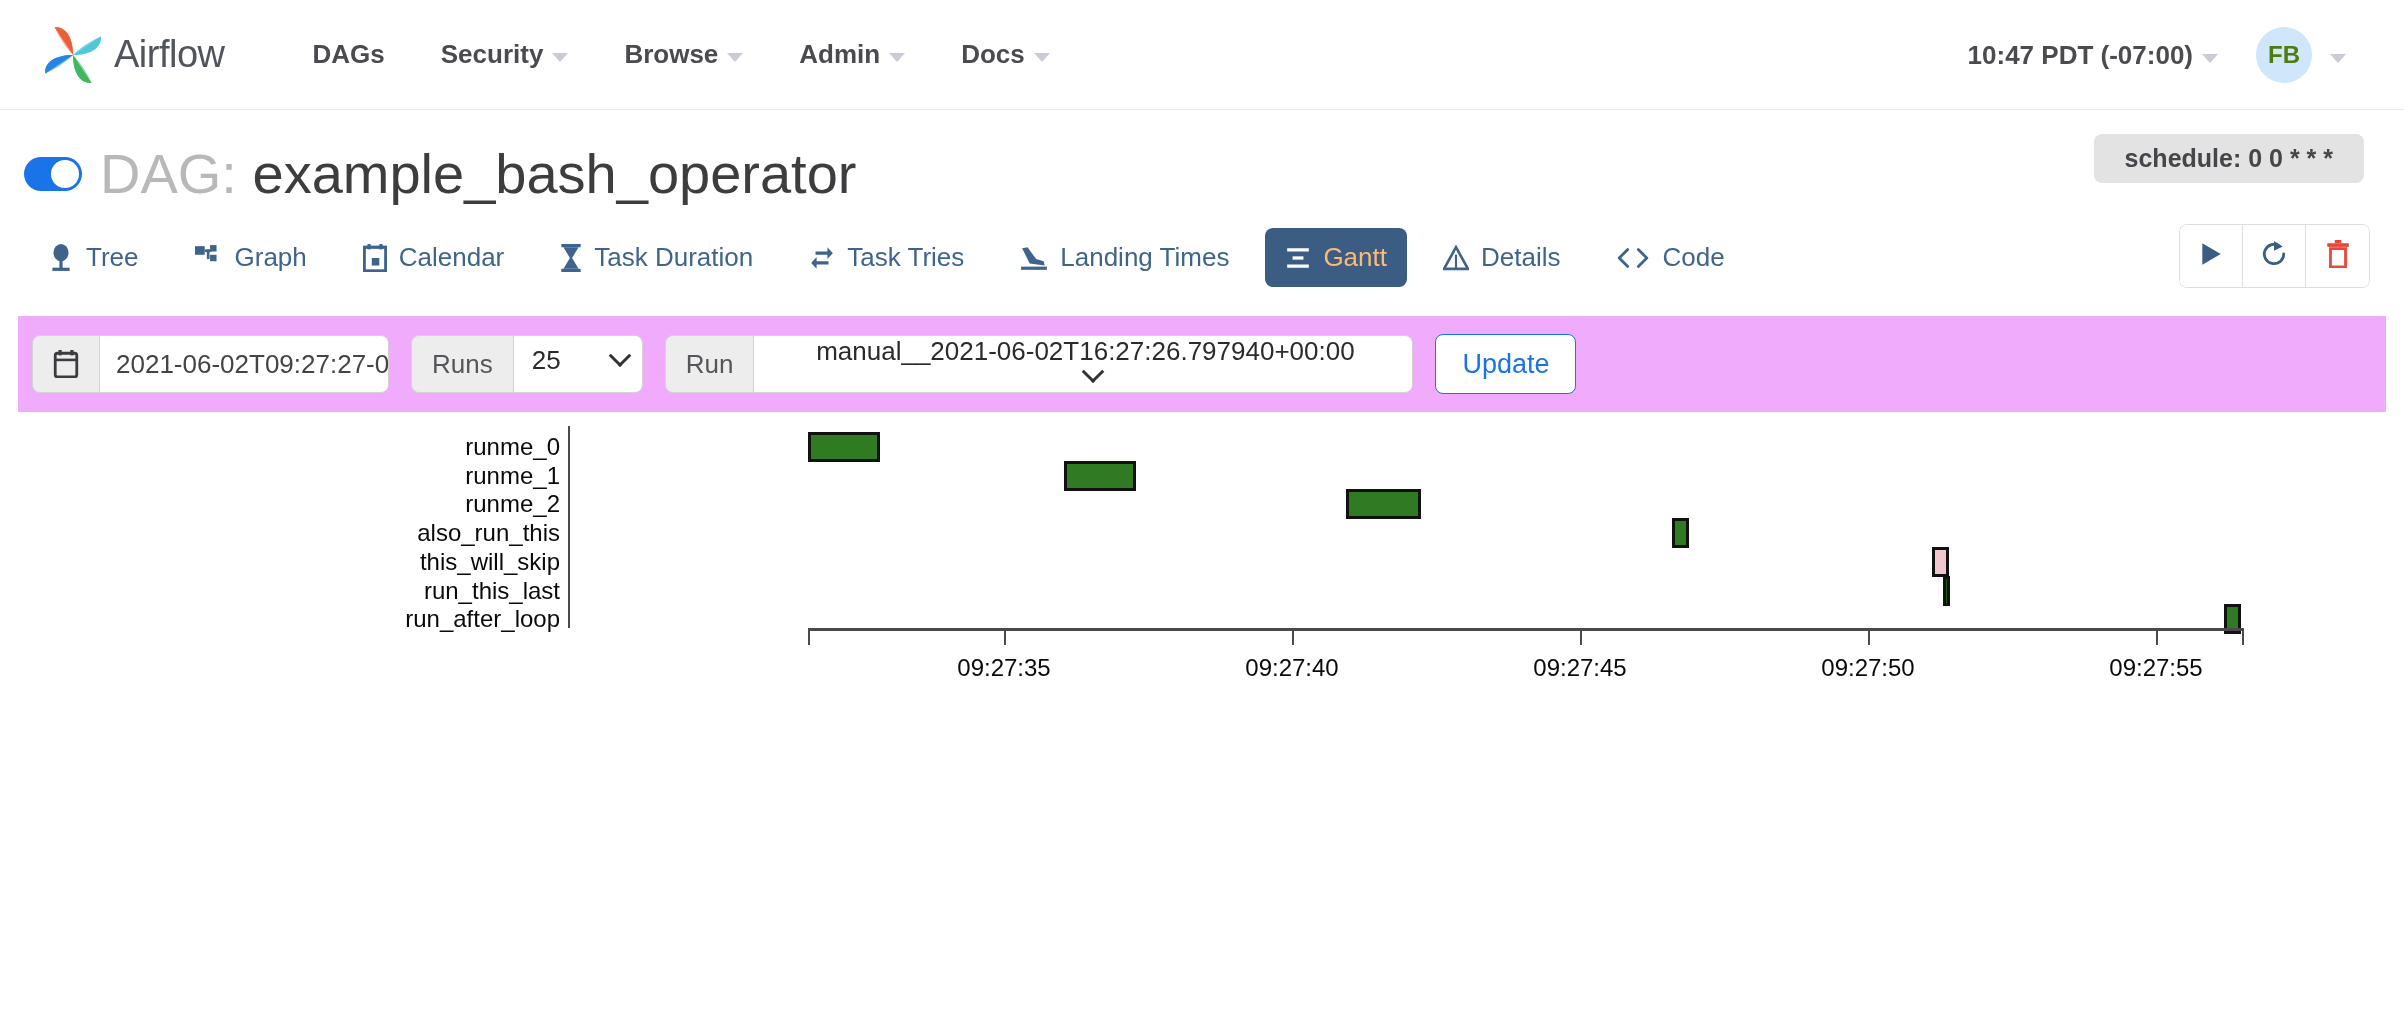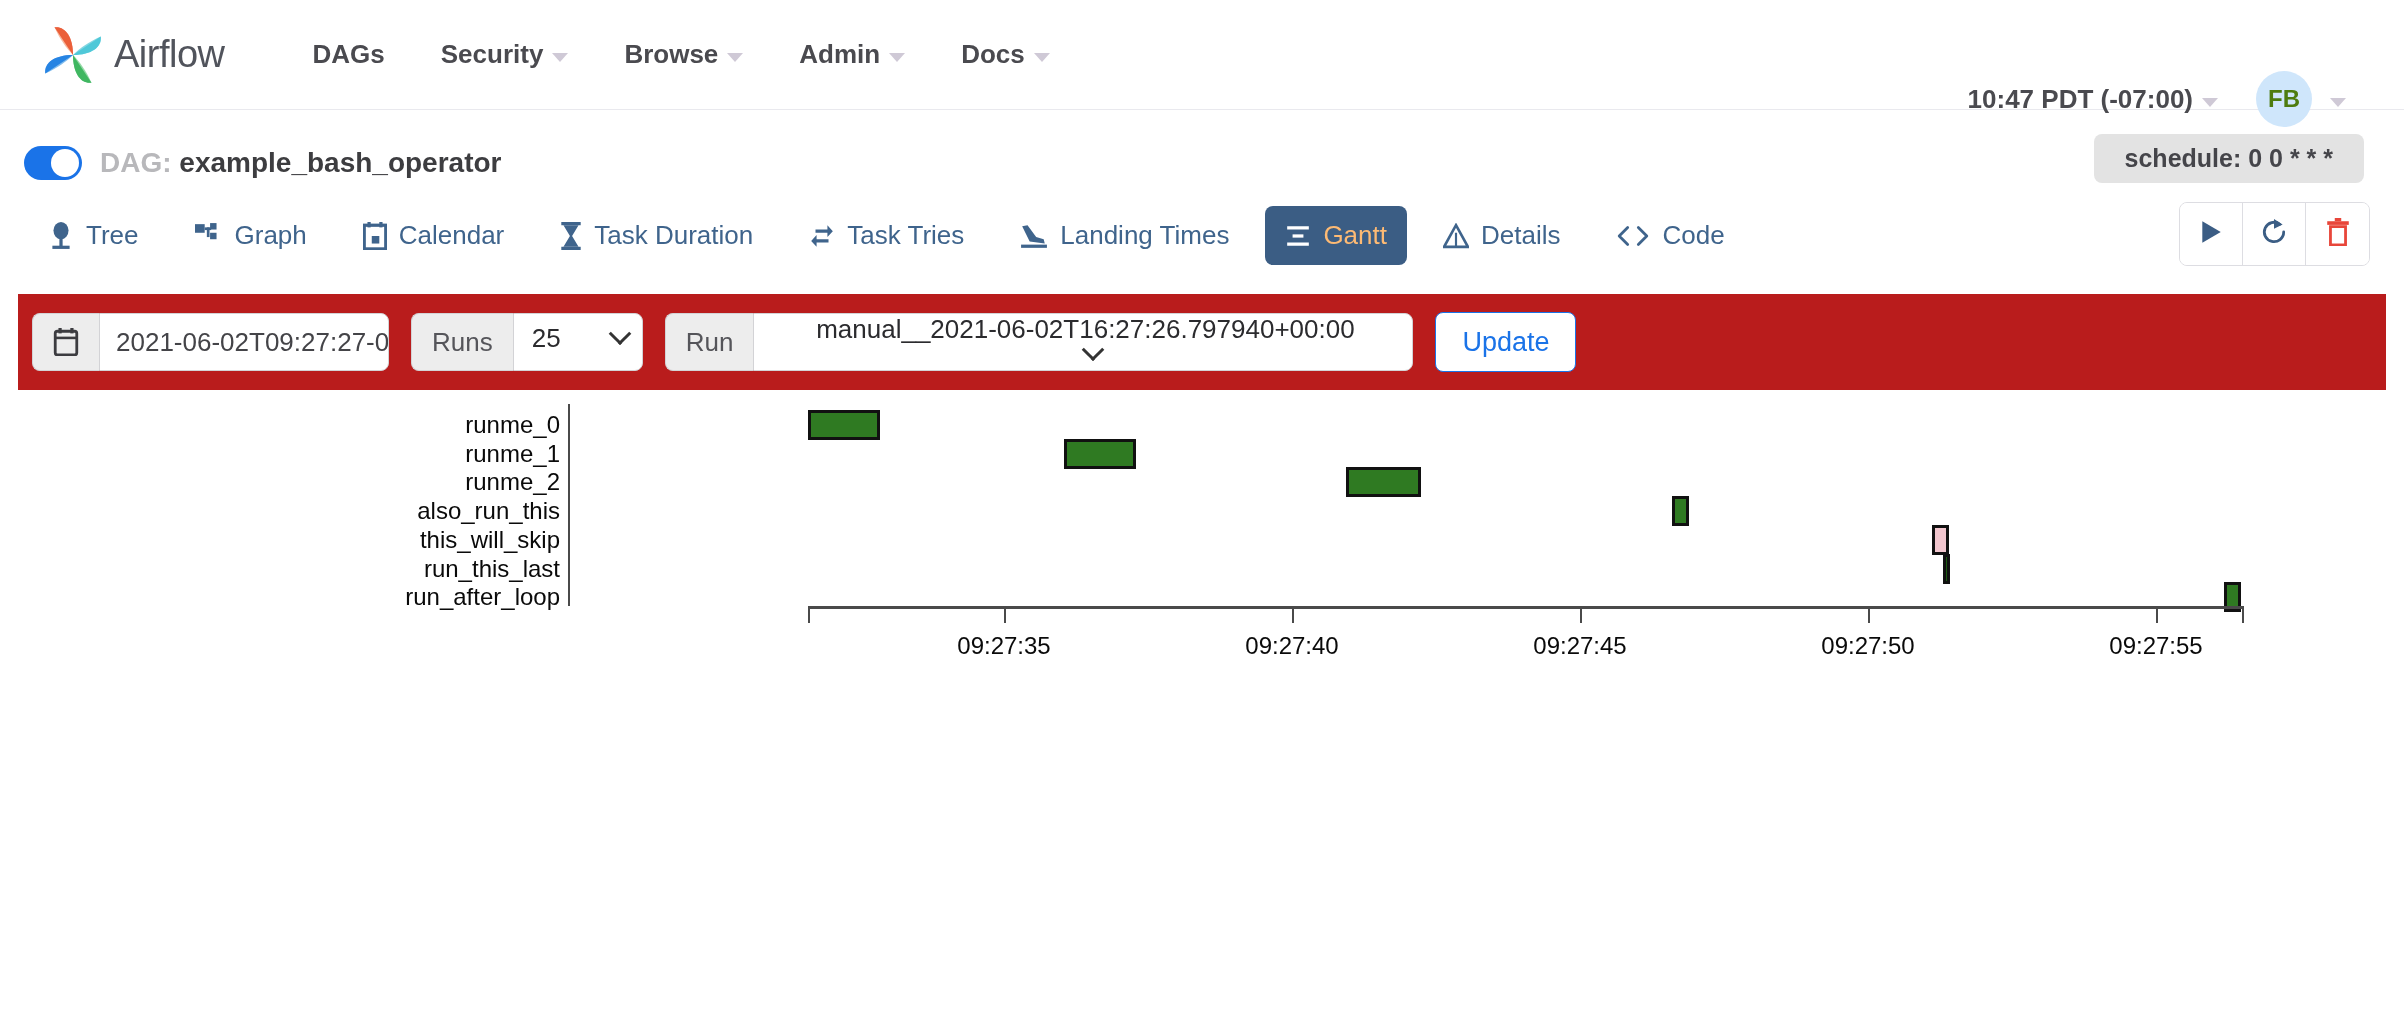--- a/index.html
+++ b/index.html
@@ -33,21 +33,21 @@
     padding: 10px 28px; cursor: pointer; white-space: nowrap;
   }
   .caret {
     display: inline-block; width: 0; height: 0;
     border-left: 8px solid transparent; border-right: 8px solid transparent;
     border-top: 9px solid #cfc9d6;
     margin-left: 9px; margin-top: 6px;
   }
   .nav-right {
     position: absolute; right: 30px; top: 0; height: 110px;
-    display: flex; align-items: center; gap: 0; margin-top: 44px;
+    display: flex; align-items: center; gap: 0;
   }
   .clock-text { font-size: 26px; font-weight: bold; color: #4a4a4f; }
   .avatar {
     width: 56px; height: 56px; border-radius: 50%;
     background: #cfe6fb; color: #4d7c0f;
     display: flex; align-items: center; justify-content: center;
     font-size: 24px; font-weight: bold; margin-left: 34px;
   }
 
   
@@ -58,21 +58,21 @@
   }
   .toggle {
     width: 58px; height: 34px; border-radius: 17px;
     background: #1a73e8; position: relative; margin-right: 18px;
     flex: none; cursor: pointer;
   }
   .toggle .knob {
     position: absolute; right: 3px; top: 3px;
     width: 28px; height: 28px; border-radius: 50%; background: #fff;
   }
-  .dag-title { font-size: 28px; font-weight: bold; color: #3d3d40; line-height: 1; }
+  .dag-title { font-size: 56px; font-weight: normal; color: #3d3d40; line-height: 1; }
   .dag-title .dim { color: #b8b8bb; }
   .schedule-badge {
     position: absolute; right: 40px; top: 24px;
     background: #e3e3e3; color: #45454a;
     border-radius: 8px; padding: 10px 31px;
     font-size: 25px; font-weight: bold; white-space: nowrap;
   }
 
   
   .tabbar {
@@ -94,21 +94,21 @@
   .action-btn {
     width: 63px; height: 62px; background: #fff;
     display: flex; align-items: center; justify-content: center;
     border-right: 1px solid #dddde2; cursor: pointer;
   }
   .action-btn:last-child { border-right: none; }
 
   
   .filterbar {
     margin: 18px 18px 0 18px;
-    background: #b91c1c;
+    background: #f0abfc;
     height: 96px;
     display: flex; align-items: center;
     padding: 0 14px;
   }
   .igroup { display: flex; align-items: stretch; margin-right: 22px; }
   .iaddon {
     background: #ededed; border: 1px solid #d3d3d6;
     display: flex; align-items: center; justify-content: center;
     padding: 0 20px; font-size: 26px; color: #55555a;
   }

